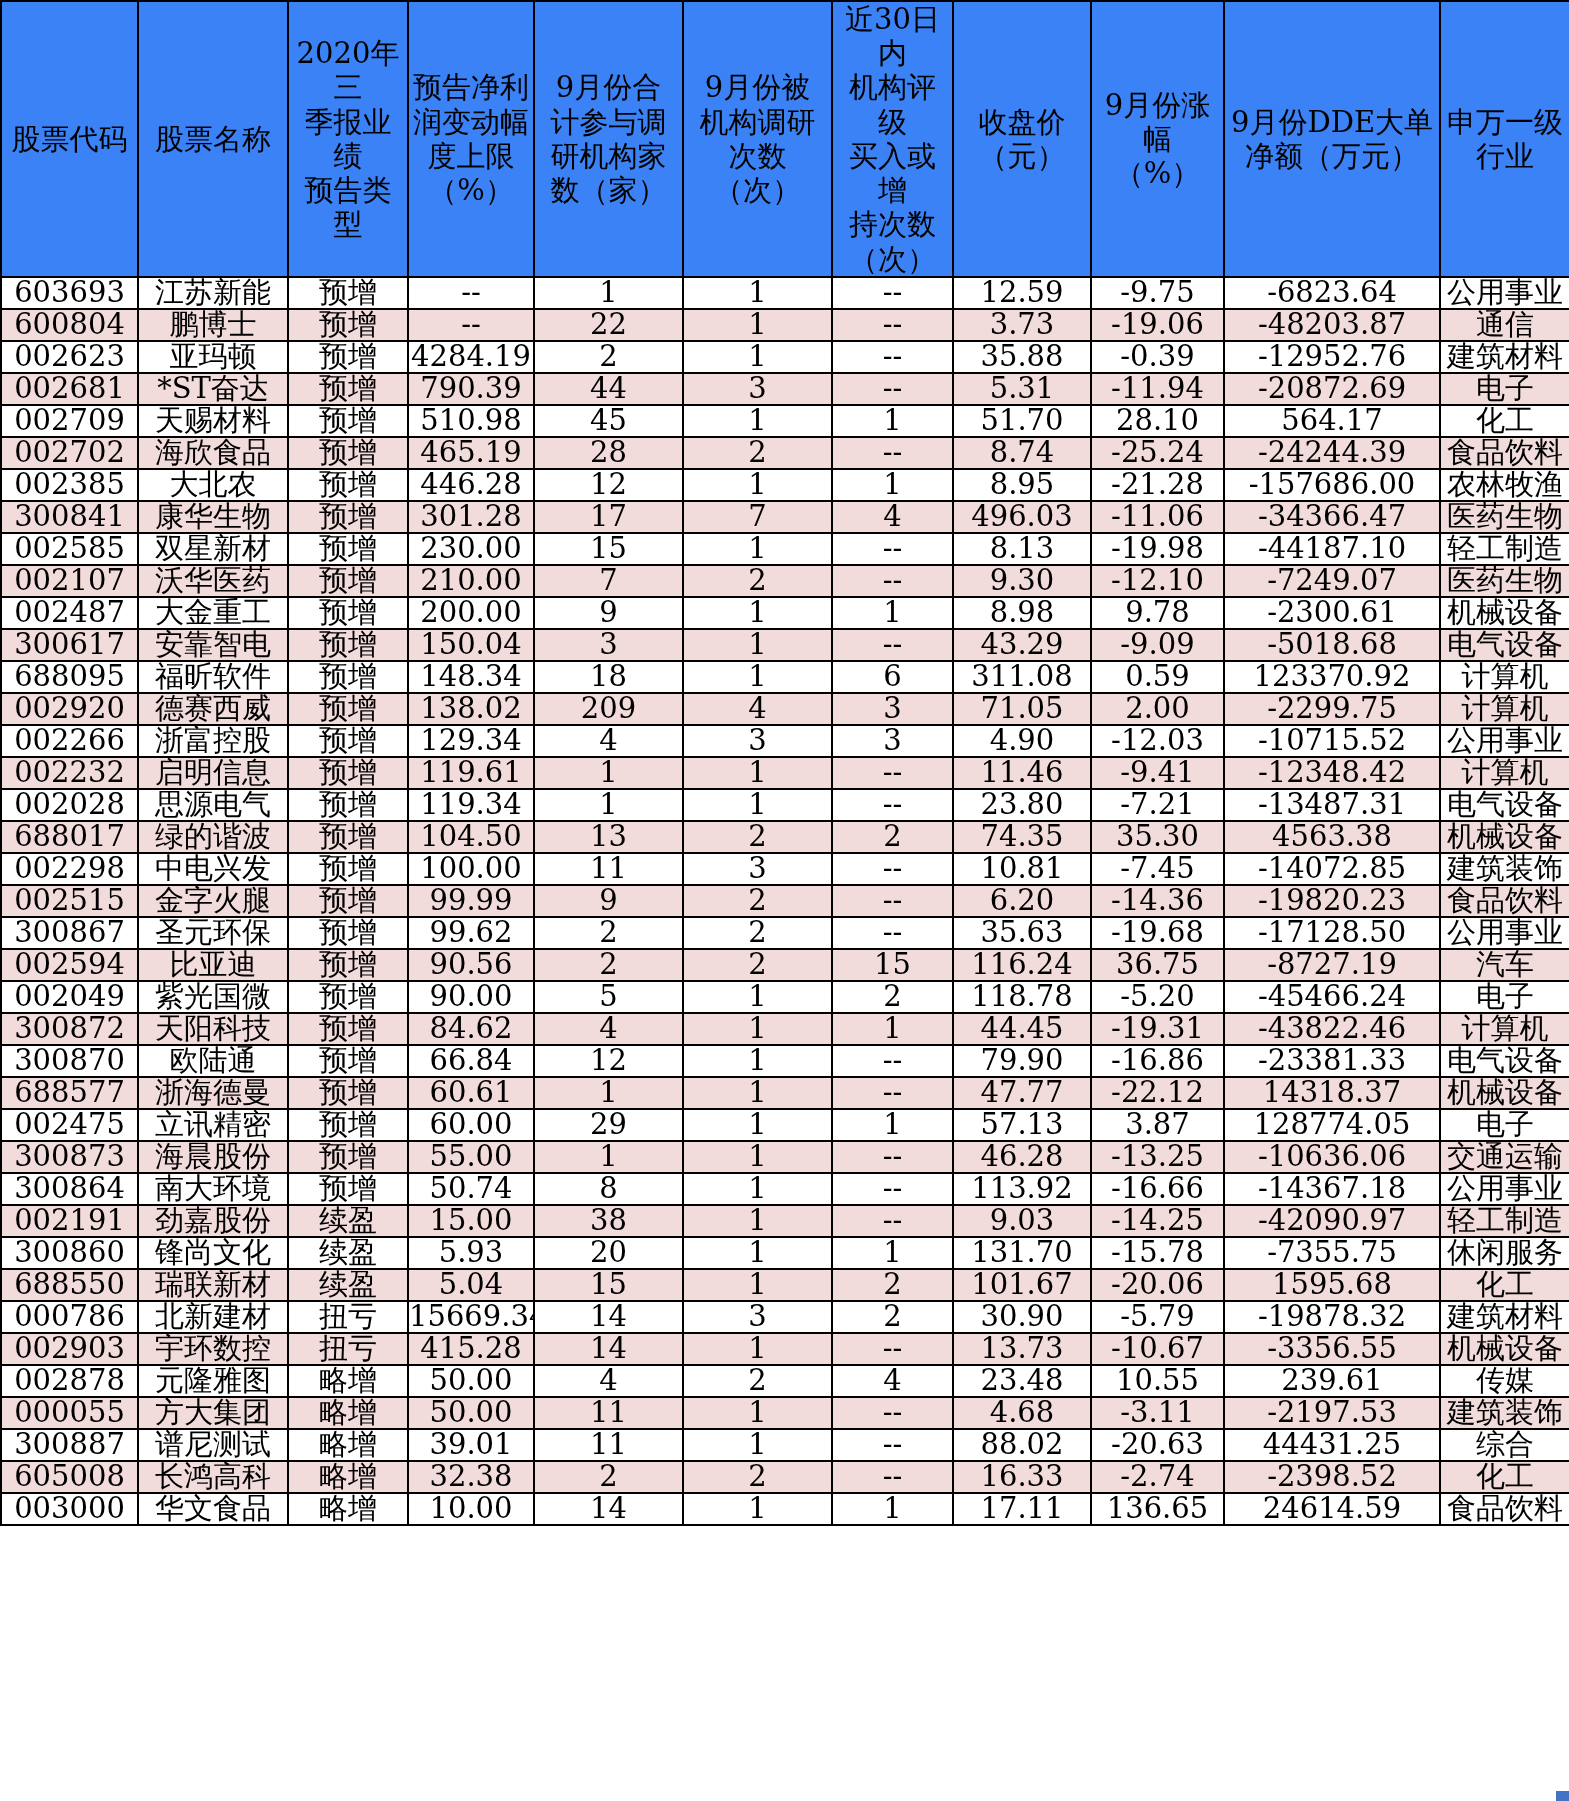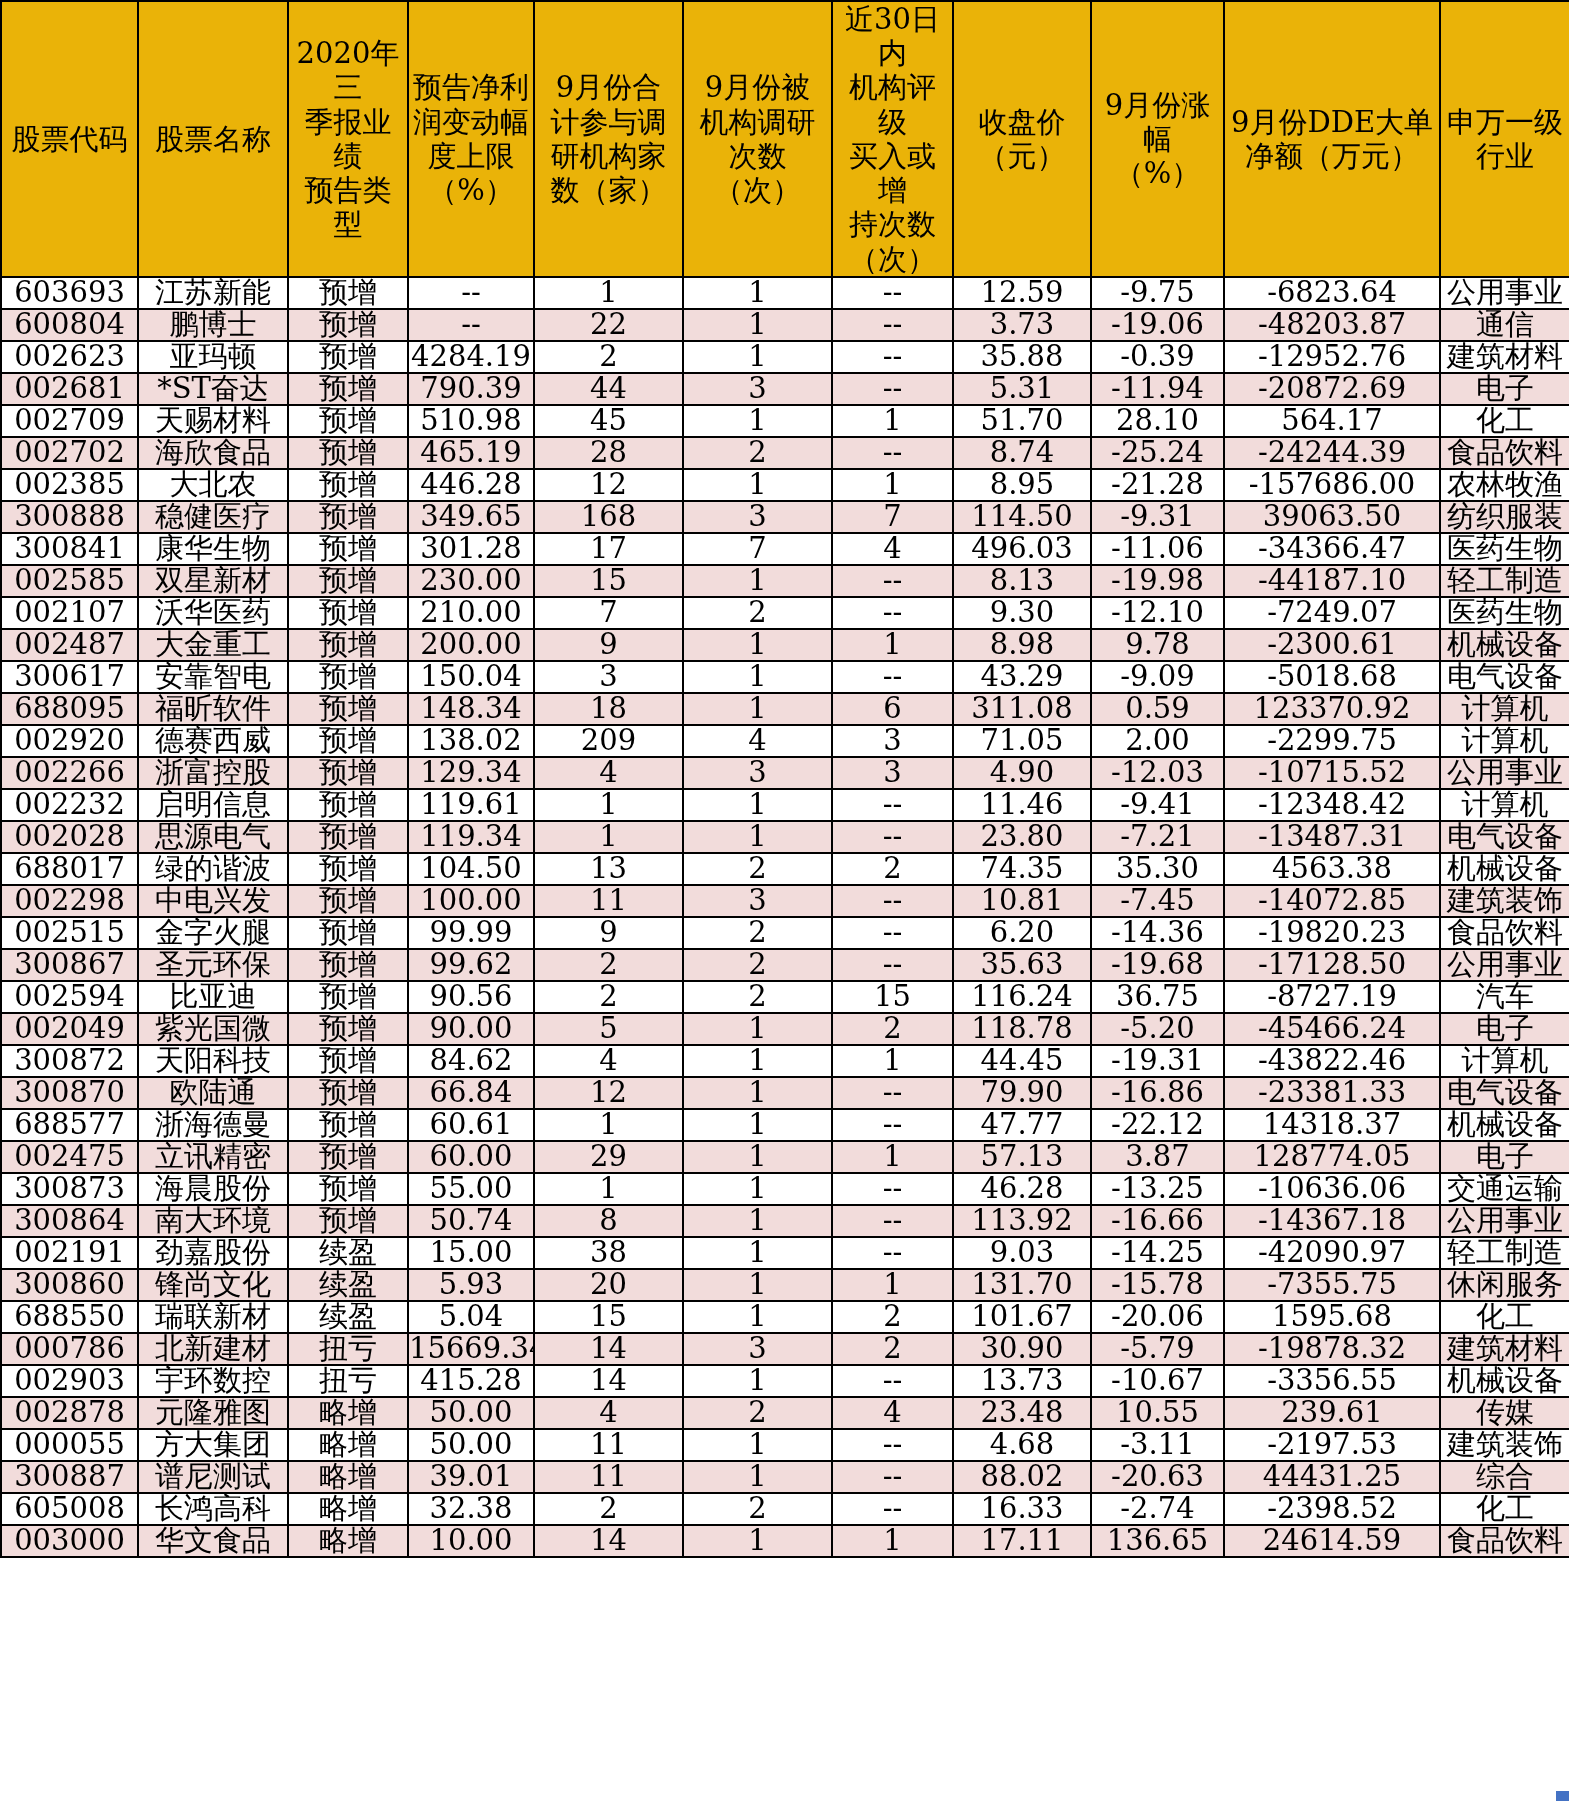--- a/index.html
+++ b/index.html
@@ -16,21 +16,21 @@
   }
   th,td{
     border:2px solid #000000;
     text-align:center;
     vertical-align:middle;
     padding:0;
     overflow:hidden;
   }
   thead th{
     height:186px;
-    background:#eab308;
+    background:#3b82f6;
     font-weight:normal;
     font-size:29px;
     line-height:1.18;
     white-space:pre-line;
     padding:0 2px;
   }
   tbody tr{height:32px}
   tbody td{
     font-size:29px;
     white-space:nowrap;
@@ -183,33 +183,20 @@
         <td>446.28</td>
         <td>12</td>
         <td>1</td>
         <td>1</td>
         <td>8.95</td>
         <td>-21.28</td>
         <td>-157686.00</td>
         <td>农林牧渔</td>
       </tr>
       <tr>
-        <td>300888</td>
-        <td>稳健医疗</td>
-        <td>预增</td>
-        <td>349.65</td>
-        <td>168</td>
-        <td>3</td>
-        <td>7</td>
-        <td>114.50</td>
-        <td>-9.31</td>
-        <td>39063.50</td>
-        <td>纺织服装</td>
-      </tr>
-      <tr>
         <td>300841</td>
         <td>康华生物</td>
         <td>预增</td>
         <td>301.28</td>
         <td>17</td>
         <td>7</td>
         <td>4</td>
         <td>496.03</td>
         <td>-11.06</td>
         <td>-34366.47</td>

